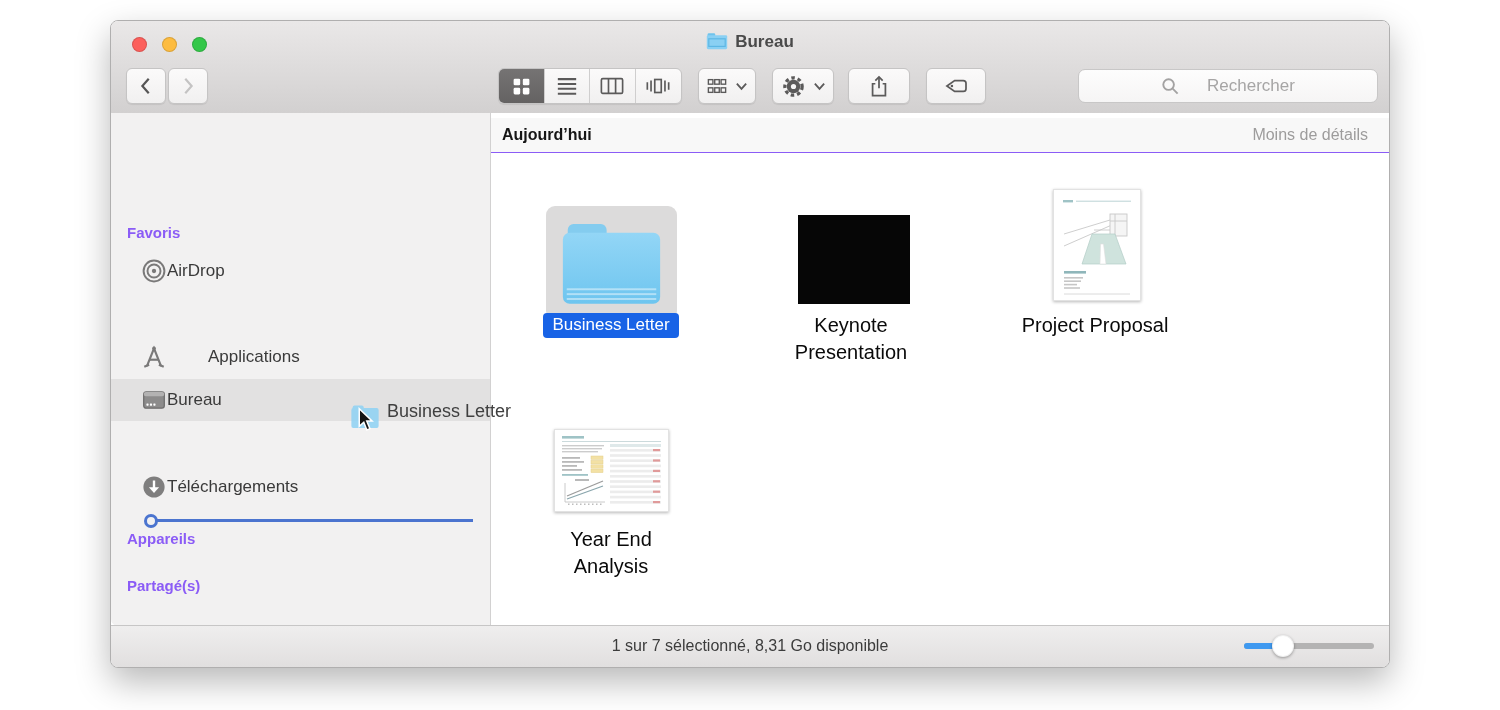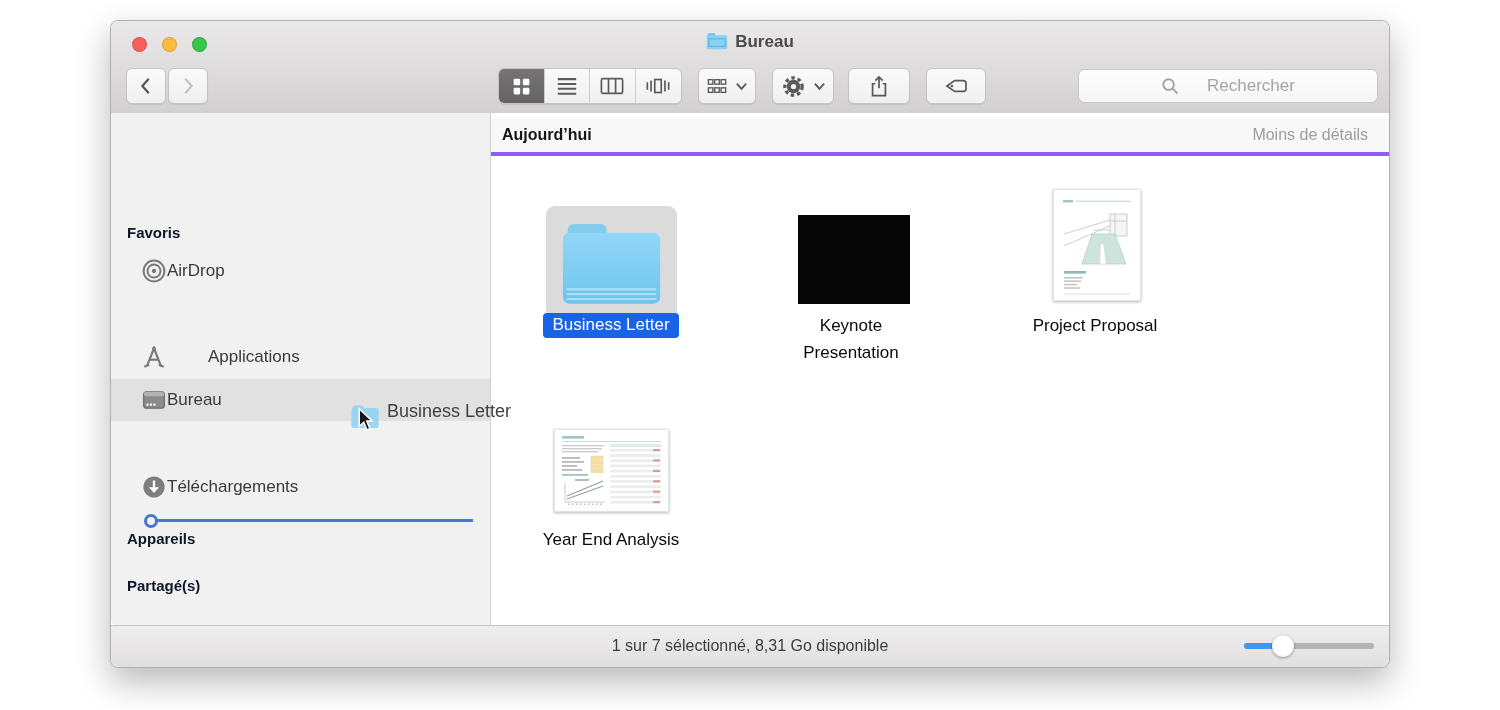--- a/index.html
+++ b/index.html
@@ -25,37 +25,37 @@
   .seg .sgb.sel{background:linear-gradient(#757373,#646262);}
   .chev{margin-left:7px;}
   
   .search{position:absolute;left:967px;top:48px;width:300px;height:34px;border:1px solid #c8c7c7;border-radius:7px;
           background:linear-gradient(#fdfdfd,#f6f5f5);display:flex;align-items:center;justify-content:center;gap:7px;box-sizing:border-box;}
   .search span{font-size:17px;color:#a6a5a5;margin-left:20px;}
   
   .sidebar{position:absolute;left:0;top:92px;width:379px;bottom:41px;background:#f2f1f1;border-radius:0 0 0 7px;}
   .vdivider{position:absolute;left:379px;top:92px;bottom:41px;width:1px;background:#d2d1d1;}
   .mainarea{position:absolute;left:380px;top:92px;right:0;bottom:41px;background:#fff;}
-  .sechdr{position:absolute;left:16px;font-size:15px;font-weight:700;color:#0f172a;}
+  .sechdr{position:absolute;left:16px;font-size:15px;font-weight:700;color:#8b5cf6;}
   .srow{position:absolute;left:0;width:379px;height:42px;display:flex;align-items:center;}
   .srow .sicon{width:26px;height:26px;margin-left:30px;flex:0 0 auto;}
   .srow .slabel{font-size:17px;color:#3a3a3a;white-space:nowrap;}
   .srow.sel{background:#e2e1e1;}
   
   .ins-line{position:absolute;left:46px;top:406px;width:316px;height:3px;background:#4b74cf;}
   .ins-dot{position:absolute;left:33px;top:401px;width:8px;height:8px;border:3px solid #4b74cf;border-radius:50%;background:#f2f1f1;}
   .ghost{position:absolute;left:239px;top:382px;width:30px;height:27px;opacity:.85;}
   .ghost-label{position:absolute;left:276px;top:380px;font-size:18px;color:#3f3f3f;white-space:nowrap;}
   .cursor{position:absolute;left:246px;top:386px;}
   
-  .band{position:absolute;left:380px;top:97px;right:0;height:34px;background:#f8f8f8;border-bottom:4px solid #8b5cf6;}
+  .band{position:absolute;left:380px;top:97px;right:0;height:34px;background:#f8f8f8;border-bottom:1px solid #8b5cf6;}
   .band .bleft{position:absolute;left:11px;top:0;line-height:33px;font-size:16px;font-weight:700;color:#161616;}
   .band .bright{position:absolute;right:21px;top:0;line-height:33px;font-size:16px;color:#9d9c9c;}
   
-  .flabel{position:absolute;text-align:center;font-size:17px;color:#0a0a0a;line-height:27px;}
+  .flabel{position:absolute;text-align:center;font-size:20px;color:#0a0a0a;line-height:27px;}
   .pillwrap{position:absolute;left:390px;top:292px;width:220px;text-align:center;}
   .pill{display:inline-block;background:#1863e6;color:#fff;font-size:17px;padding:2px 9px 3px;border-radius:4px;}
   .selbox{position:absolute;left:435px;top:185px;width:131px;height:114px;background:#dcdbdb;border-radius:9px;}
   .keynote-thumb{position:absolute;left:687px;top:194px;width:112px;height:89px;background:#060606;}
   .page{position:absolute;background:#fff;border:1px solid #e2e2e2;box-shadow:0 1px 3px rgba(0,0,0,.28);box-sizing:border-box;}
   
   .statusbar{position:absolute;left:0;right:0;bottom:0;height:41px;border-top:1px solid #c7c6c6;
              background:linear-gradient(#efeeee,#e1dfdf);border-radius:0 0 7px 7px;}
   .status-text{position:absolute;left:0;right:0;top:0;line-height:40px;text-align:center;font-size:16px;color:#3c3c3c;}
   .zslider{position:absolute;right:15px;top:17px;width:130px;height:6px;border-radius:3px;background:#b4b3b3;}

